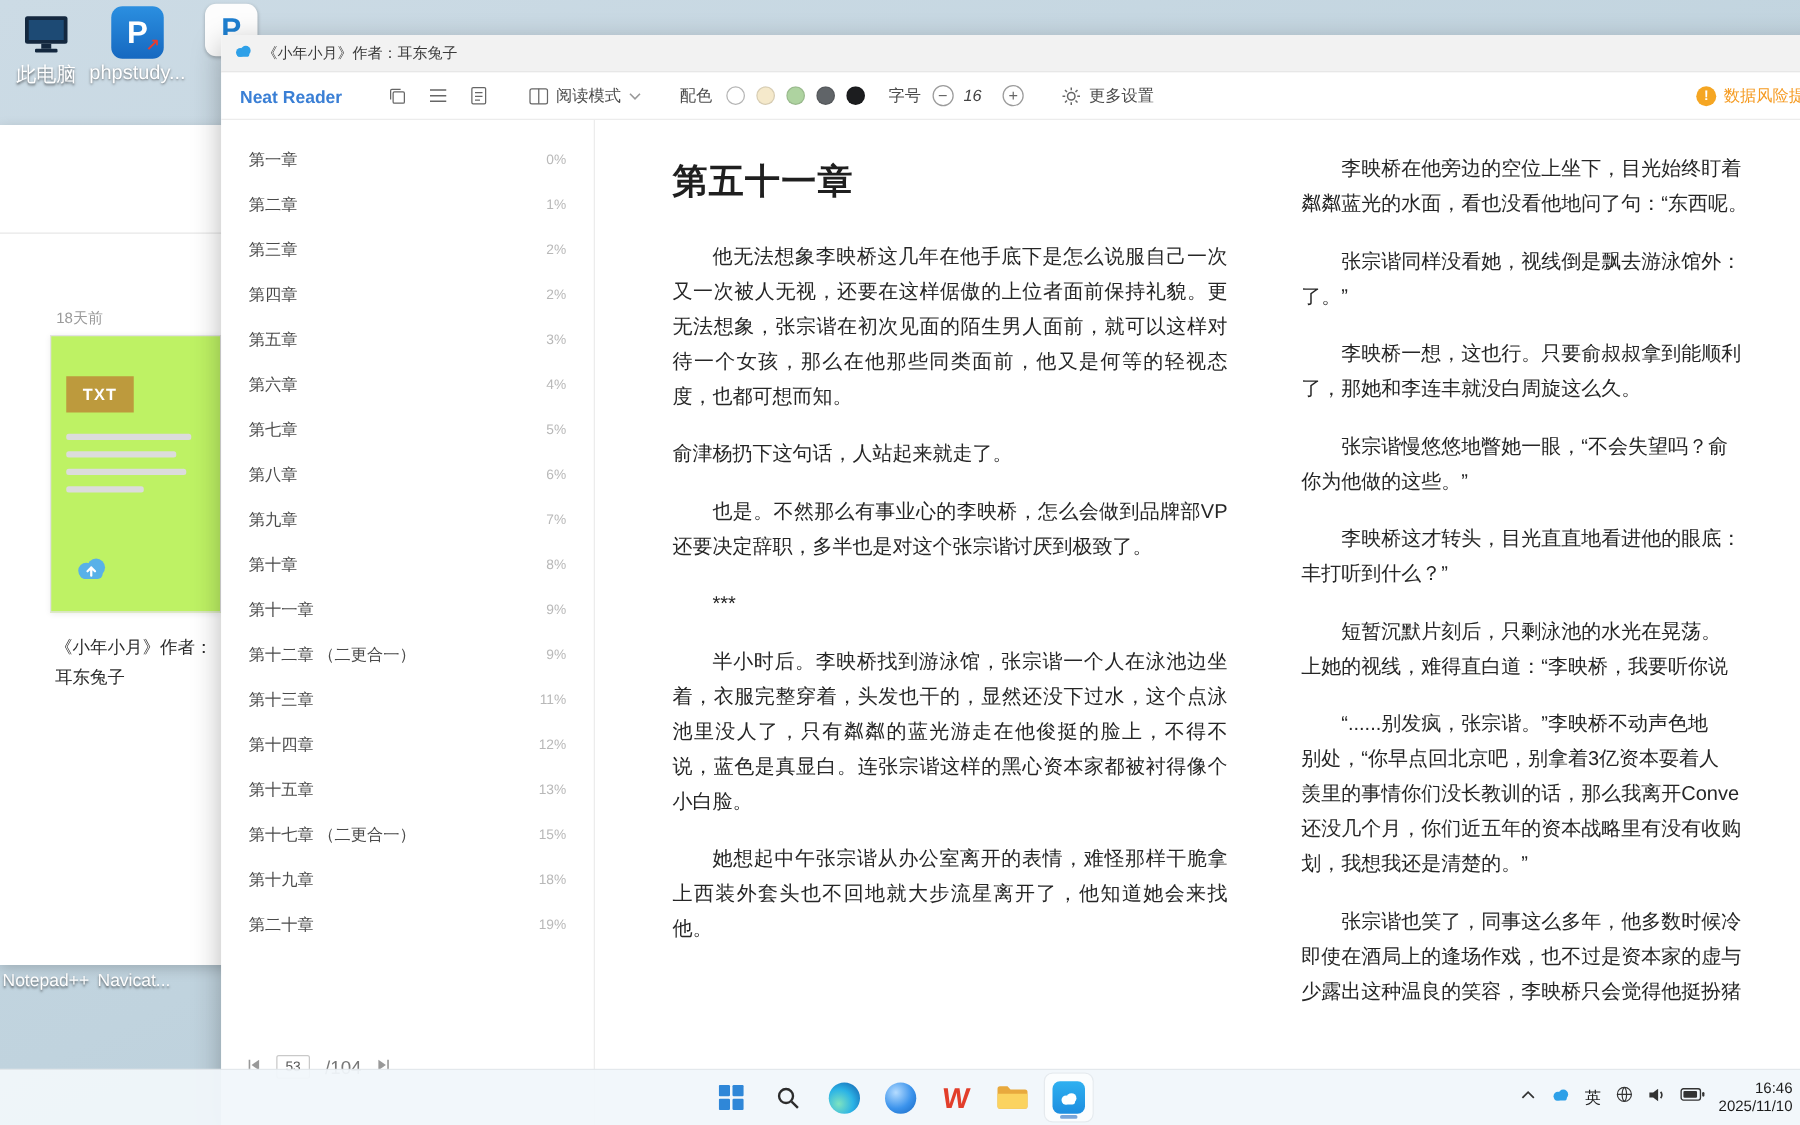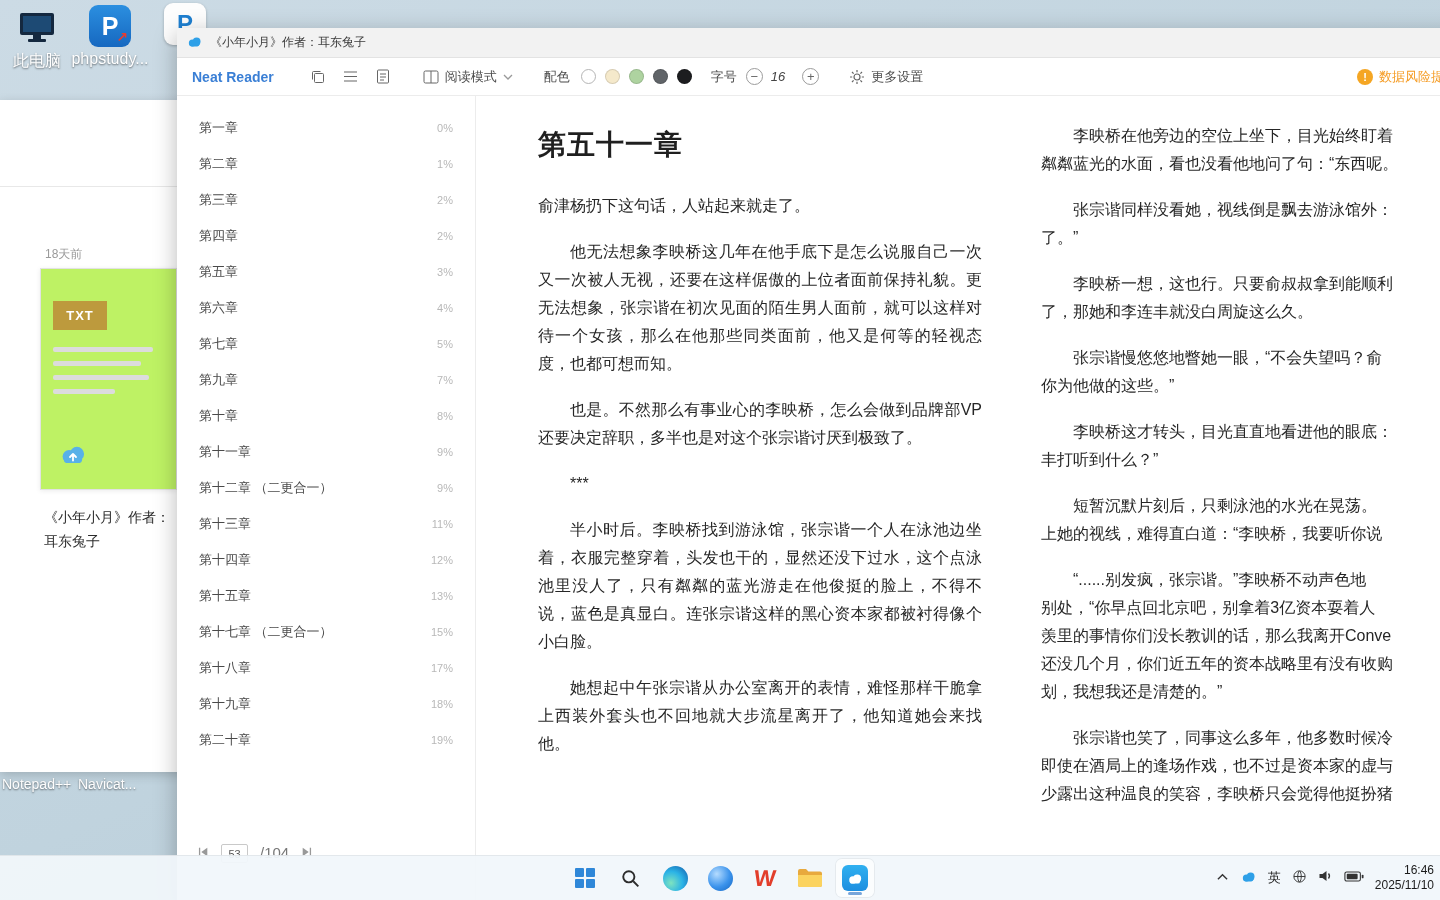--- a/index.html
+++ b/index.html
@@ -59,21 +59,21 @@
   .risk { position:absolute; left:1180px; top:0; height:38px; display:flex; align-items:center; gap:6px;
     color:#f59b22; font-size:13px; cursor:pointer; white-space:nowrap; }
   .warn-dot { width:16px; height:16px; border-radius:50%; background:#f5a623; color:#fff; font-size:11px; font-weight:bold;
     display:flex; align-items:center; justify-content:center; }
 
   .rbody { display:flex; height:804px; }
   .sidebar { position:relative; width:299px; border-right:1px solid #ececec; background:#fff; padding-top:14px; }
   .chapter-row { height:36px; display:flex; align-items:center; justify-content:space-between; padding:0 22px; cursor:pointer; }
   .chapter-title { font-size:13px; color:#4a4a4a; }
   .chapter-percent { font-size:11px; color:#b8b8b8; }
-  .pagination { position:absolute; left:0; top:748px; width:100%; display:flex; align-items:flex-start; gap:12px; padding-left:20px; }
+  .pagination { position:absolute; left:0; top:748px; width:100%; display:flex; align-items:flex-end; gap:12px; padding-left:20px; }
   .pg-box { width:27px; height:19px; border:1px solid #c9c9c9; border-radius:2px; font-size:11px; color:#555;
     display:flex; align-items:center; justify-content:center; }
   .pg-total { font-size:15px; color:#777; }
 
   .content { position:relative; flex:1; overflow:hidden; }
   .col { position:absolute; top:26px; }
   .col-left { left:62px; width:444px; }
   .col-right { left:565px; width:470px; }
   h1.chapter { font-size:28px; font-weight:600; color:#1f1f1f; margin:4px 0 28px; letter-spacing:1px; }
   .para { font-size:16px; line-height:28px; color:#262626; margin:0 0 18px; text-align:justify; }
@@ -258,20 +258,24 @@
             </div>
             <div class="chapter-row">
               <span class="chapter-title">第六章</span>
               <span class="chapter-percent">4%</span>
             </div>
             <div class="chapter-row">
               <span class="chapter-title">第七章</span>
               <span class="chapter-percent">5%</span>
             </div>
             <div class="chapter-row">
+              <span class="chapter-title">第八章</span>
+              <span class="chapter-percent">6%</span>
+            </div>
+            <div class="chapter-row">
               <span class="chapter-title">第九章</span>
               <span class="chapter-percent">7%</span>
             </div>
             <div class="chapter-row">
               <span class="chapter-title">第十章</span>
               <span class="chapter-percent">8%</span>
             </div>
             <div class="chapter-row">
               <span class="chapter-title">第十一章</span>
               <span class="chapter-percent">9%</span>
@@ -288,24 +292,20 @@
               <span class="chapter-title">第十四章</span>
               <span class="chapter-percent">12%</span>
             </div>
             <div class="chapter-row">
               <span class="chapter-title">第十五章</span>
               <span class="chapter-percent">13%</span>
             </div>
             <div class="chapter-row">
               <span class="chapter-title">第十七章 （二更合一）</span>
               <span class="chapter-percent">15%</span>
-            </div>
-            <div class="chapter-row">
-              <span class="chapter-title">第十八章</span>
-              <span class="chapter-percent">17%</span>
             </div>
             <div class="chapter-row">
               <span class="chapter-title">第十九章</span>
               <span class="chapter-percent">18%</span>
             </div>
             <div class="chapter-row">
               <span class="chapter-title">第二十章</span>
               <span class="chapter-percent">19%</span>
             </div>
           </div>
@@ -324,22 +324,22 @@
                 <path d="M2 2l7 5-7 5z" fill="#999"></path>
               </svg>
           </span>
         </div>
       </aside>
 
       <main class="content">
         <div class="col col-left">
           <h1 class="chapter">第五十一章</h1>
           <div id="left-paragraphs">
+              <p class="para indent">他无法想象李映桥这几年在他手底下是怎么说服自己一次又一次被人无视，还要在这样倨傲的上位者面前保持礼貌。更无法想象，张宗谐在初次见面的陌生男人面前，就可以这样对待一个女孩，那么在他那些同类面前，他又是何等的轻视态度，也都可想而知。</p>
               <p class="para">俞津杨扔下这句话，人站起来就走了。</p>
-              <p class="para indent">他无法想象李映桥这几年在他手底下是怎么说服自己一次又一次被人无视，还要在这样倨傲的上位者面前保持礼貌。更无法想象，张宗谐在初次见面的陌生男人面前，就可以这样对待一个女孩，那么在他那些同类面前，他又是何等的轻视态度，也都可想而知。</p>
               <p class="para indent">也是。不然那么有事业心的李映桥，怎么会做到品牌部VP还要决定辞职，多半也是对这个张宗谐讨厌到极致了。</p>
               <p class="para indent">***</p>
               <p class="para indent">半小时后。李映桥找到游泳馆，张宗谐一个人在泳池边坐着，衣服完整穿着，头发也干的，显然还没下过水，这个点泳池里没人了，只有粼粼的蓝光游走在他俊挺的脸上，不得不说，蓝色是真显白。连张宗谐这样的黑心资本家都被衬得像个小白脸。</p>
               <p class="para indent">她想起中午张宗谐从办公室离开的表情，难怪那样干脆拿上西装外套头也不回地就大步流星离开了，他知道她会来找他。</p>
             </div>
         </div>
         <div class="col col-right">
           <div id="right-paragraphs">
               <p class="para-lines">
                 <span class="line indent">李映桥在他旁边的空位上坐下，目光始终盯着</span>

